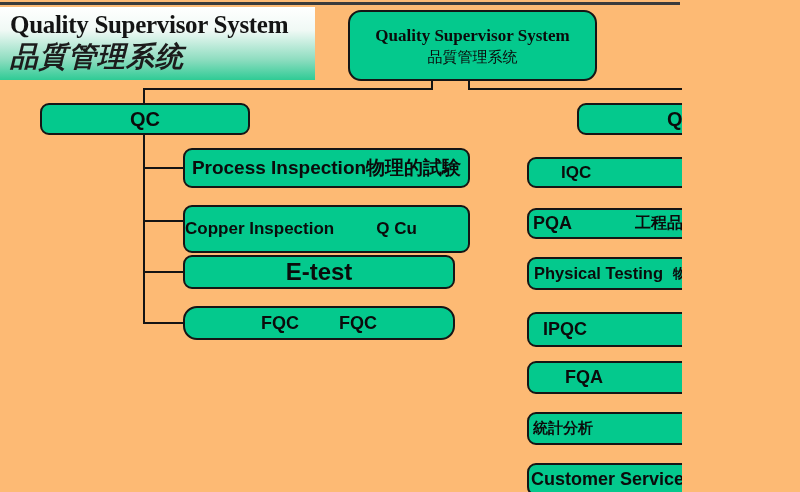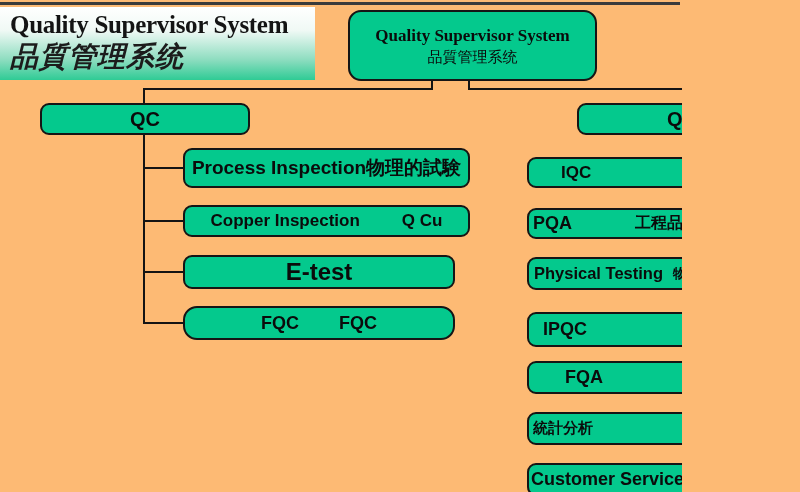--- a/index.html
+++ b/index.html
@@ -42,21 +42,21 @@
     flex-direction:column; justify-content:center;
   }
   .root-en { font-family:"Liberation Serif", serif; font-weight:bold; font-size:17px; line-height:1.35; }
   .root-jp { font-family:"Liberation Serif", serif; font-weight:normal; font-size:15px; line-height:1.2; }
 
   .qc-box { left:40px;  top:103px; width:210px; height:32px; justify-content:center; font-size:20px; }
   .qa-box { left:577px; top:103px; width:210px; height:32px; justify-content:center; font-size:20px; }
 
   
   .b0 { left:183px; top:148px; width:287px; height:40px; justify-content:center; gap:0;  font-size:19px; }
-  .b1 { left:183px; top:205px; width:287px; height:32px; justify-content:center; gap:42px; font-size:17px; }
+  .b1 { left:183px; top:205px; width:287px; height:48px; justify-content:flex-start; gap:42px; font-size:17px; }
   .b2 { left:183px; top:255px; width:272px; height:34px; justify-content:center;           font-size:24px; }
   .b3 { left:183px; top:306px; width:272px; height:34px; justify-content:center; gap:40px; font-size:18px;border-radius:14px; }
 
   
   .rb { left:493px; width:292px;margin-left:34px; }
   .r0 { top:157px; height:31px; padding-left:32px; gap:99px;  font-size:17px; }
   .r1 { top:208px; height:31px; padding-left:4px;  gap:63px;  font-size:18px; }
   .r1 .jp { font-size:16px; }
   .r2 { top:257px; height:33px; padding-left:5px;  gap:10px;  font-size:16.5px; }
   .r2 .jp { font-size:13.5px; }

